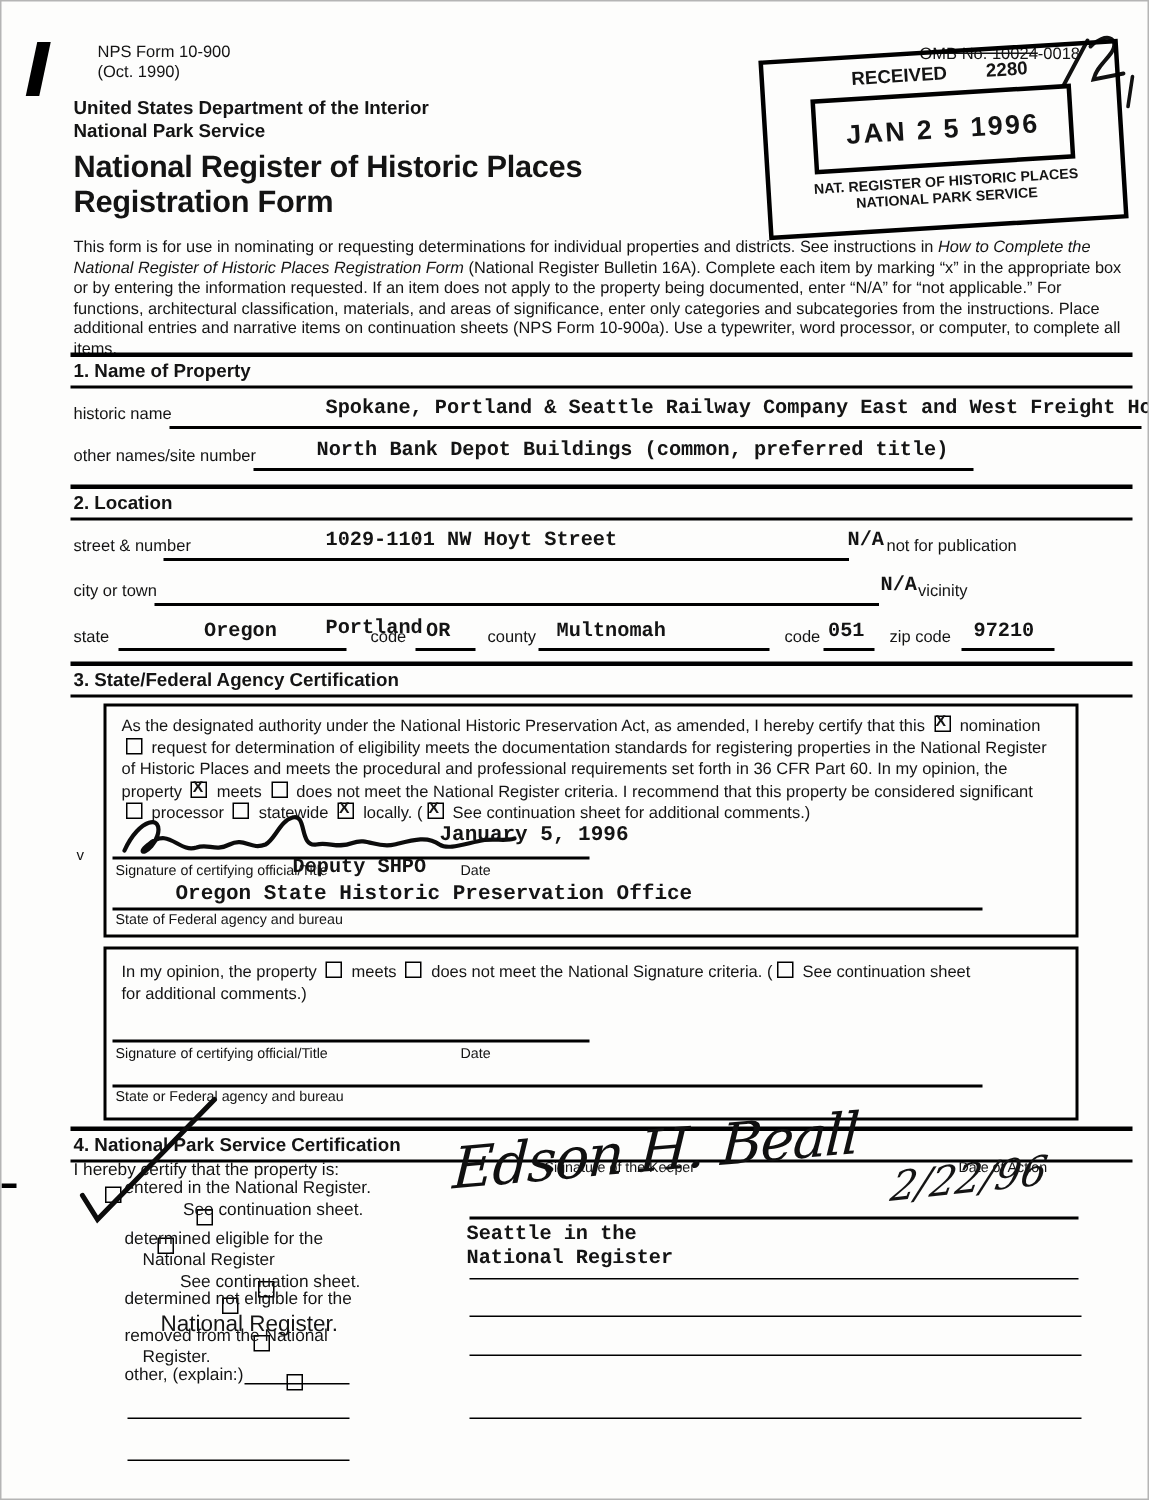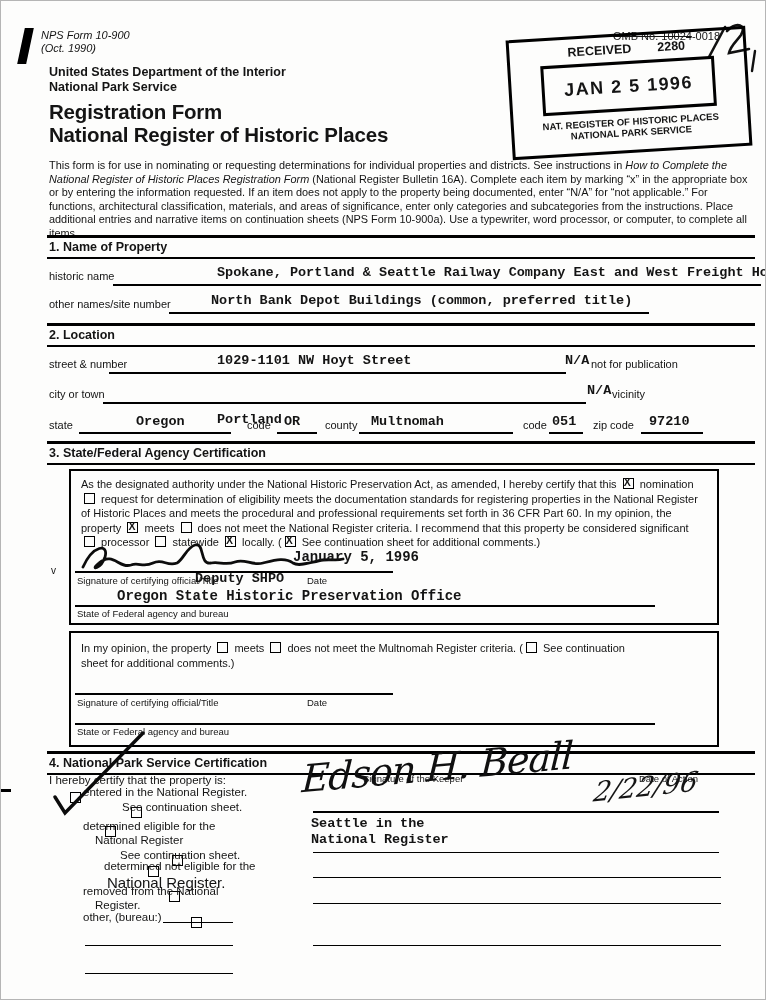--- a/index.html
+++ b/index.html
@@ -42,21 +42,21 @@
 </head>
 <body>
 
 <div class="page">
 
   
   <div class="abs corner-wedge" style="left:20px;top:27px;"></div>
   <div class="abs" style="left:0;top:788px;width:10px;height:3px;background:#000;"></div>
 
   
-  <div class="abs lbl" style="left:40px;top:28px;line-height:13px;font-style:italic;">
+  <div class="abs lbl" style="left:64px;top:28px;line-height:13px;">
     <div>NPS Form 10-900</div>
     <div>(Oct. 1990)</div>
   </div>
 
   
   <div class="abs lbl" style="left:612px;top:29px;">
     <span class="strike">OMB No. 10024</span><span>-0018</span>
   </div>
 
   
@@ -65,22 +65,22 @@
     <path d="M24 14 C34 4 44 8 38 18 C33 25 28 28 26 36 L46 32" stroke="#111" stroke-width="2.6" fill="none" stroke-linecap="round"></path>
     <path d="M52 34 L49 54" stroke="#111" stroke-width="2.4" fill="none" stroke-linecap="round"></path>
   </svg>
 
   <div class="abs bold" style="left:48px;top:64px;font-size:12.5px;line-height:15px;">
     <div>United States Department of the Interior</div>
     <div>National Park Service</div>
   </div>
 
   <div class="abs bold" style="left:48px;top:100px;font-size:20.5px;line-height:22.5px;letter-spacing:-0.2px;">
+    <div>National Register of Historic Places</div>
     <div>Registration Form</div>
-    <div>National Register of Historic Places</div>
   </div>
 
   
   <div class="abs stamp" style="left:508px;top:32px;">
     <div class="stamp-top">
       <span>RECEIVED</span>
       <span>2280</span>
     </div>
     <div class="stamp-inner">
       <span class="stamp-date">JAN 2 5 1996</span>
@@ -179,21 +179,21 @@
 
   <div class="abs" style="left:50px;top:564px;font-size:10px;">v</div>
 
   
   <div class="abs boxed" style="left:68px;top:630px;width:646px;height:112px;">
     <div class="abs para" style="left:10px;top:8px;width:566px;">
       <span>In my opinion, the property</span>
       <span class="cb"></span>
       <span>meets</span>
       <span class="cb"></span>
-      <span>does not meet the Multnomah Register criteria. (</span><span class="cb"></span>
+      <span>does not meet the National Signature criteria. (</span><span class="cb"></span>
       <span>See continuation sheet for additional comments.)</span>
     </div>
     <div class="abs u" style="left:4px;top:60px;width:318px;"></div>
     <div class="abs lbl95" style="left:6px;top:64px;">Signature of certifying official/Title</div>
     <div class="abs lbl95" style="left:236px;top:64px;">Date</div>
     <div class="abs u" style="left:4px;top:90px;width:580px;"></div>
     <div class="abs lbl95" style="left:6px;top:93px;">State or Federal agency and bureau</div>
   </div>
 
   
@@ -207,29 +207,29 @@
   <span class="cb abs" style="left:106px;top:802px;"></span>
   <div class="abs" style="left:121px;top:800px;font-size:11.5px;">See continuation sheet.</div>
 
   <span class="cb abs" style="left:58px;top:821px;"></span>
   <div class="abs" style="left:82px;top:819px;font-size:11.5px;">determined eligible for the</div>
   <div class="abs" style="left:94px;top:833px;font-size:11.5px;">National Register</div>
   <span class="cb abs" style="left:104px;top:850px;"></span>
   <div class="abs" style="left:119px;top:848px;font-size:11.5px;">See continuation sheet.</div>
 
   <span class="cb abs" style="left:58px;top:861px;"></span>
-  <div class="abs" style="left:82px;top:859px;font-size:11.5px;margin-left:21px;">determined not eligible for the</div>
+  <div class="abs" style="left:82px;top:859px;font-size:11.5px;">determined not eligible for the</div>
   <div class="abs" style="left:94px;top:873px;font-size:15px;margin-left:12px;">National Register.</div>
 
   <span class="cb abs" style="left:58px;top:886px;"></span>
   <div class="abs" style="left:82px;top:884px;font-size:11.5px;">removed from the National</div>
   <div class="abs" style="left:94px;top:898px;font-size:11.5px;">Register.</div>
 
   <span class="cb abs" style="left:58px;top:912px;"></span>
-  <div class="abs" style="left:82px;top:910px;font-size:11.5px;">other, (bureau:)</div>
+  <div class="abs" style="left:82px;top:910px;font-size:11.5px;">other, (explain:)</div>
   <div class="abs uthin" style="left:162px;top:921px;width:70px;"></div>
 
   <div class="abs uthin" style="left:84px;top:944px;width:148px;"></div>
   <div class="abs uthin" style="left:84px;top:972px;width:148px;"></div>
 
   
   <svg class="abs" style="left:40px;top:718px;" width="120" height="104" viewBox="0 0 120 104">
     <path d="M14 78 L24 94 L102 14" stroke="#0c0c0c" stroke-width="3.4" fill="none" stroke-linecap="round"></path>
   </svg>
 

